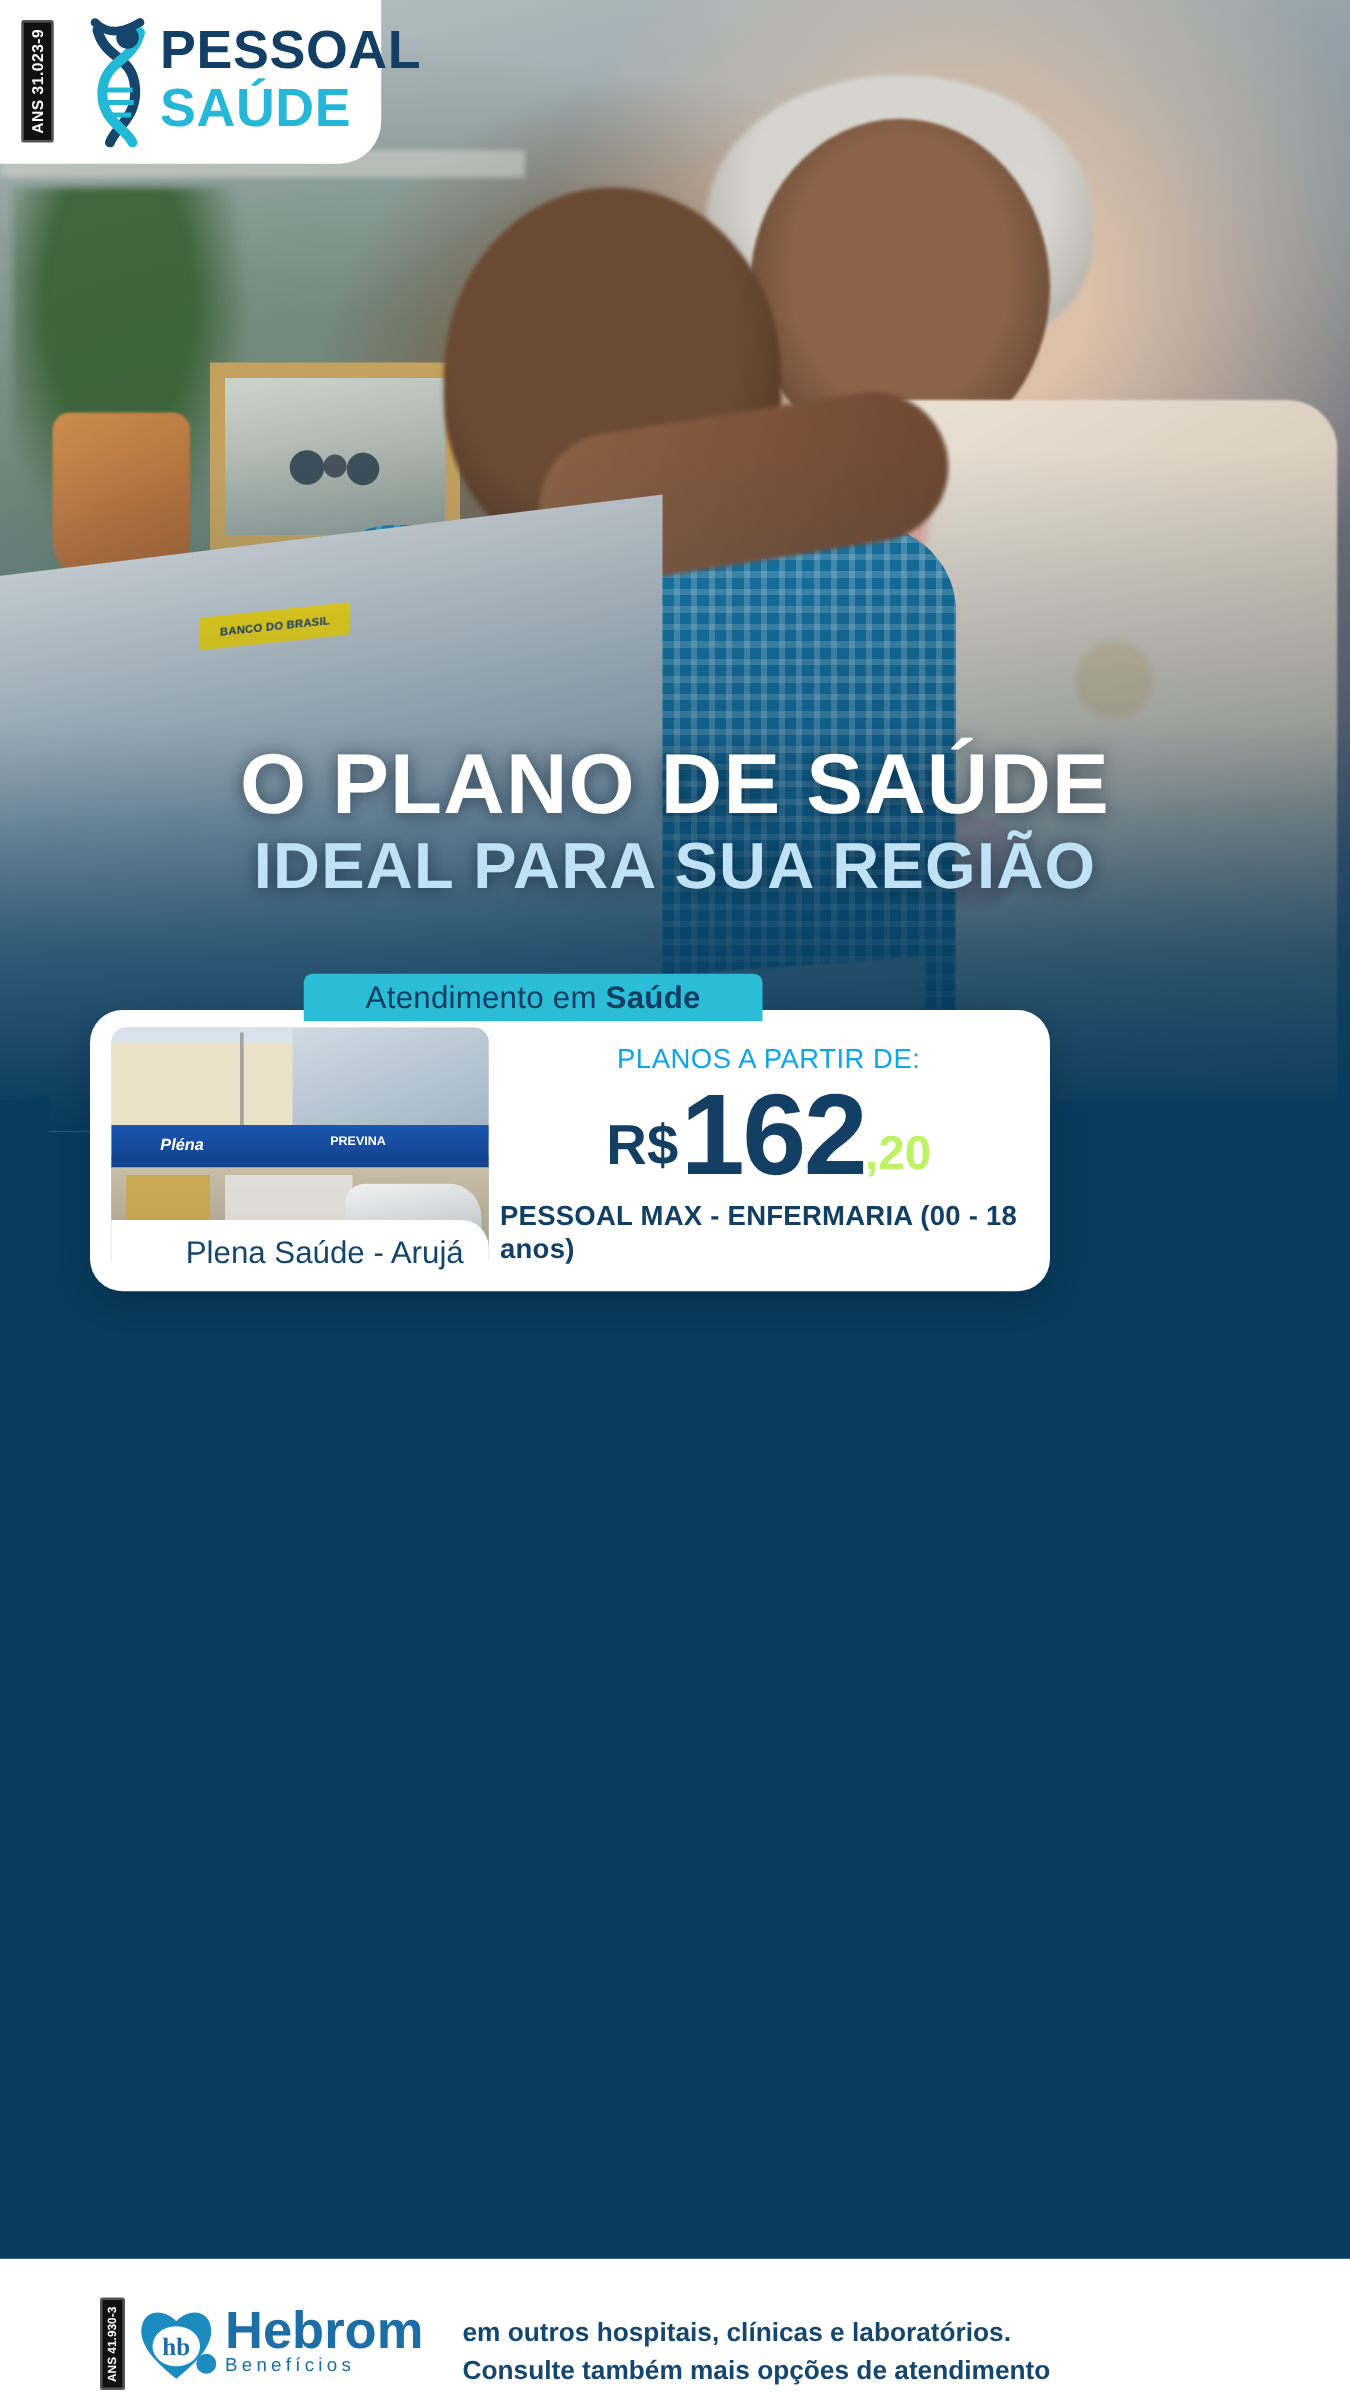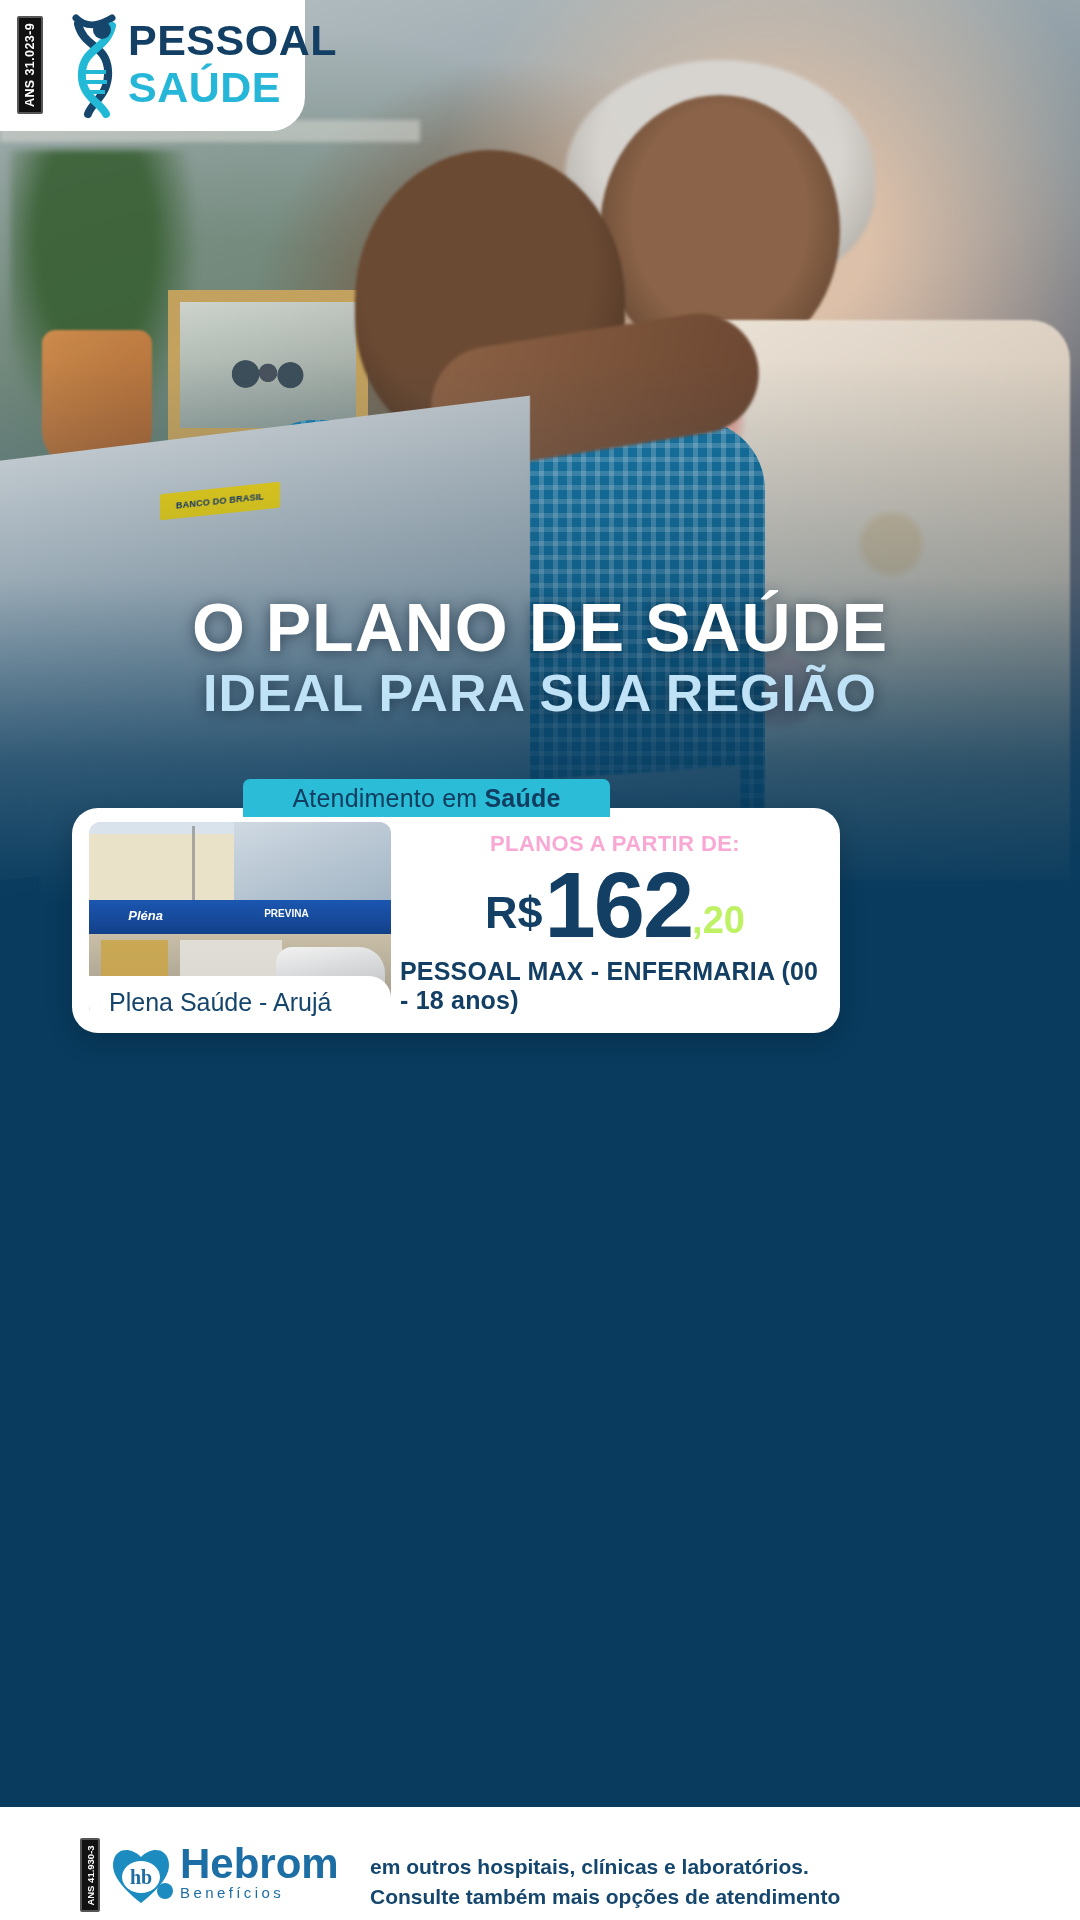--- a/index.html
+++ b/index.html
@@ -108,30 +108,30 @@
   .cp-band .lbl1{position:absolute;left:13%;top:22%;color:#fff;font-size:13px;font-style:italic;font-weight:bold;}
   .cp-band .lbl2{position:absolute;left:58%;top:24%;color:#fff;font-size:10px;font-weight:bold;}
   .cp-ground{position:absolute;left:0;top:57%;width:100%;height:43%;
     background:linear-gradient(180deg,#c9bfa8,#9a9384);}
   .cp-door{position:absolute;left:4%;top:60%;width:22%;height:30%;background:#caa447;opacity:.85;}
   .cp-gate{position:absolute;left:30%;top:60%;width:34%;height:26%;background:#e6e6e2;opacity:.8;}
   .cp-car{position:absolute;left:62%;top:64%;width:36%;height:26%;border-radius:16px 26px 8px 8px;
     background:linear-gradient(170deg,#f2f2f2,#b9bcbf);}
   .cp-pole{position:absolute;left:34%;top:2%;width:3px;height:40%;background:#8b8b8b;opacity:.7;}
   .clinic-caption{position:absolute;left:89px;top:976px;min-width:302px;height:52px;background:#ffffff;
-    border-radius:0 22px 0 22px;display:flex;align-items:center;justify-content:flex-start;z-index:9;padding:0 20px;}
+    border-radius:0 22px 0 22px;display:flex;align-items:center;justify-content:flex-end;z-index:9;padding:0 20px;}
   .clinic-caption span{font-size:25px;color:#16456b;}
   .price-right{position:absolute;left:400px;top:820px;width:430px;height:205px;z-index:8;
     display:flex;flex-direction:column;align-items:center;justify-content:center;}
-  .pr-label{font-size:22px;font-weight:bold;color:#f9a8d4;letter-spacing:.4px;}
+  .pr-label{font-size:22px;font-weight:normal;color:#0ea5e9;letter-spacing:.4px;}
   .pr-value{display:flex;align-items:flex-end;justify-content:center;margin-top:2px;}
   .pr-cur{font-size:45px;font-weight:bold;color:#123f63;line-height:76px;margin-right:2px;}
   .pr-int{font-size:92px;font-weight:bold;color:#123f63;line-height:92px;letter-spacing:-2px;}
   .pr-dec{font-size:38px;font-weight:bold;color:#bef264;line-height:62px;}
-  .pr-sub{font-size:25px;font-weight:bold;color:#123f63;letter-spacing:.2px;margin-top:6px;}
+  .pr-sub{font-size:22px;font-weight:bold;color:#123f63;letter-spacing:.2px;margin-top:6px;}
 
   
   .dental{position:absolute;left:0;top:1140px;width:1080px;height:480px;}
 
   
   .footer{position:absolute;left:0;top:1807px;width:1080px;height:113px;background:#ffffff;
     display:flex;align-items:center;}
   .f-ans{position:absolute;left:80px;top:1838px;width:20px;height:74px;background:#111;
     border:2px solid #555;border-radius:2px;display:flex;align-items:center;justify-content:center;}
   .f-ans span{color:#fff;font-size:9.5px;font-weight:bold;white-space:nowrap;transform:rotate(-90deg);}

